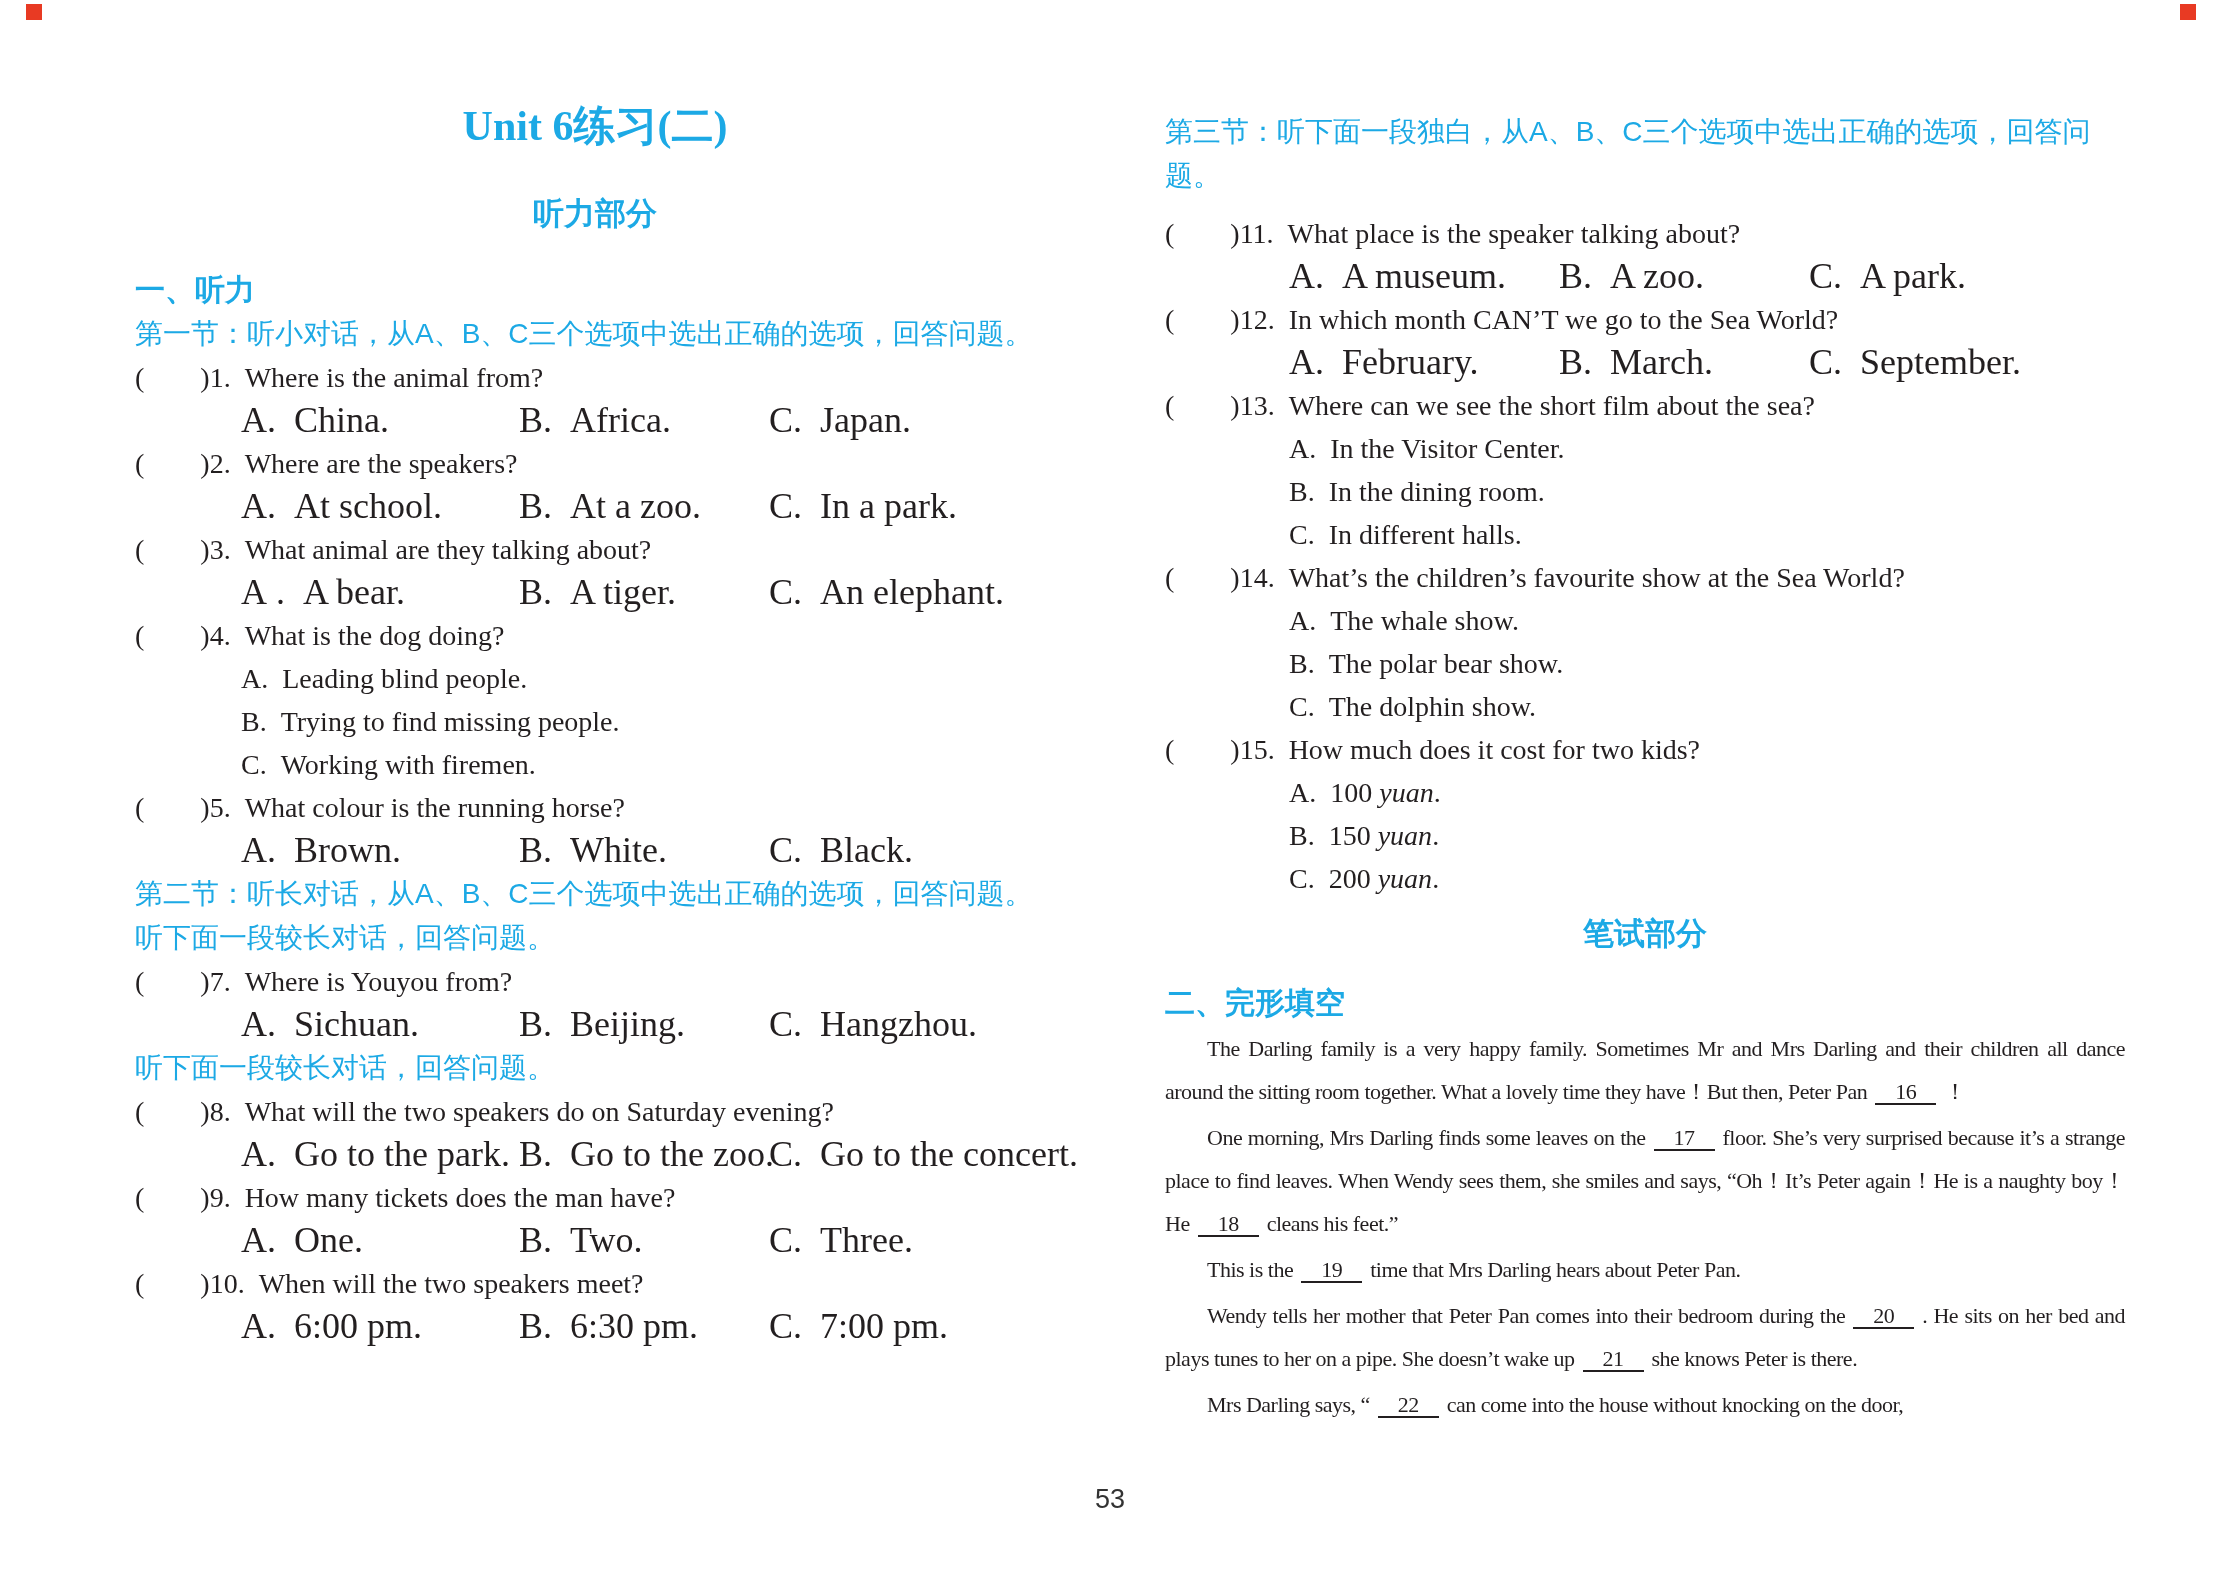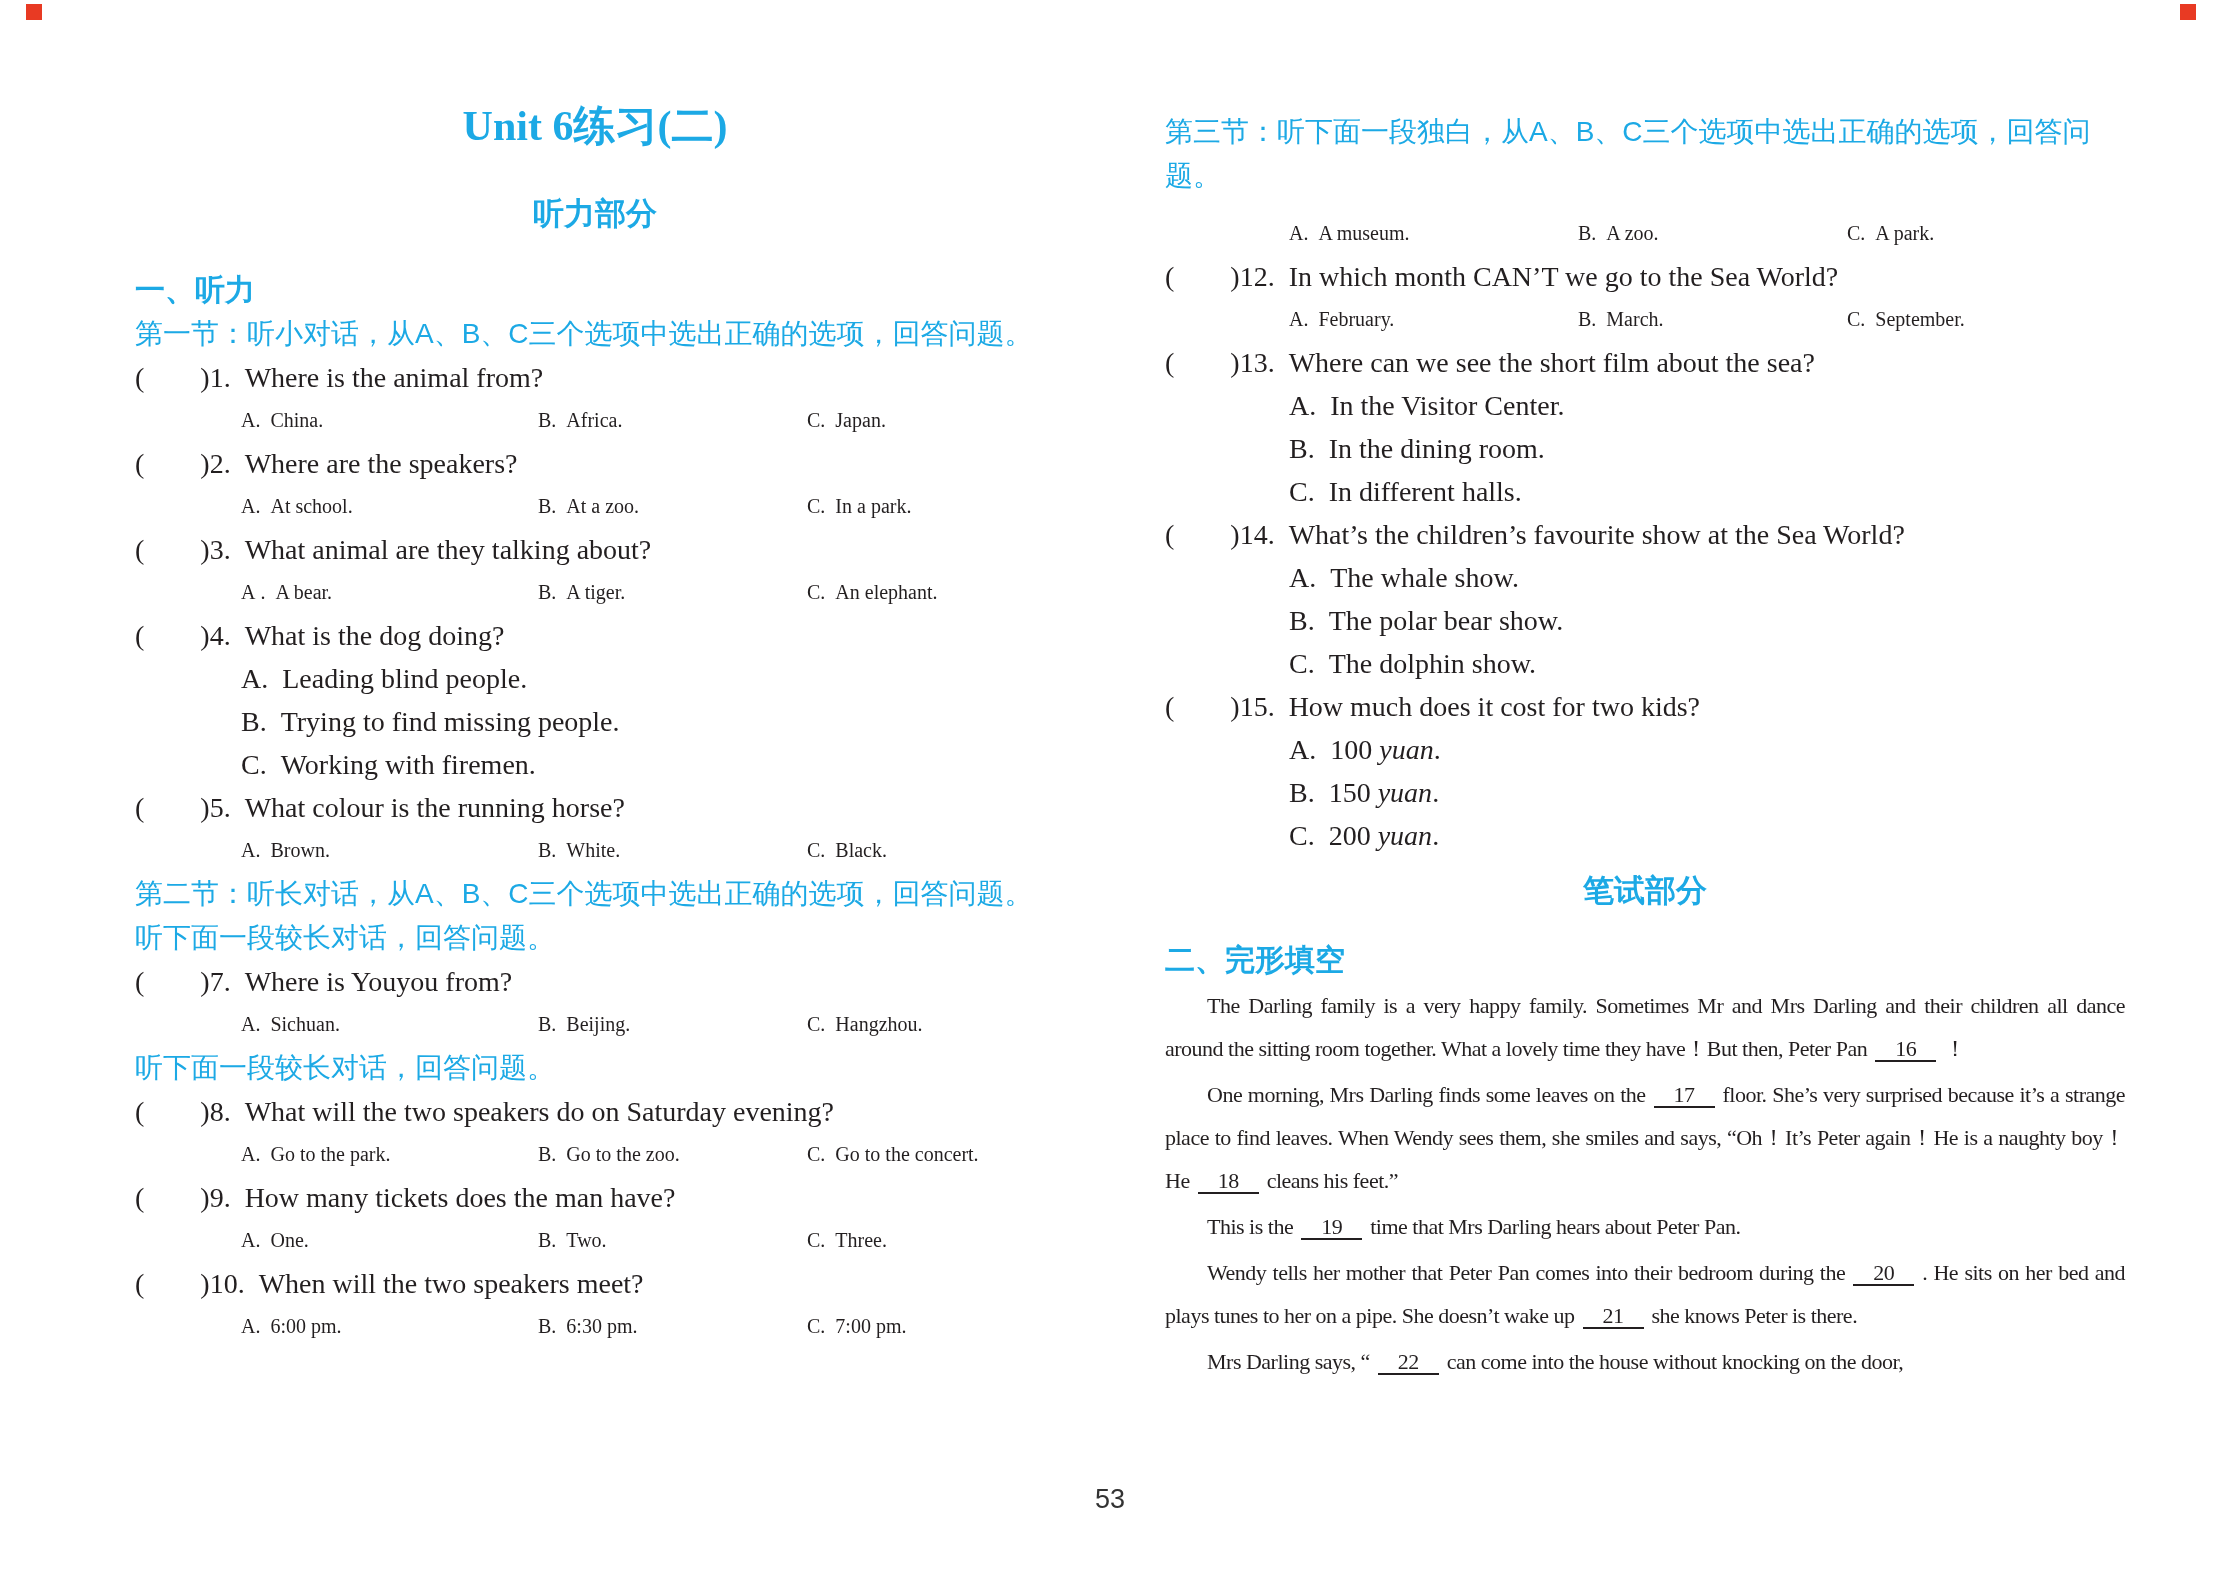--- a/index.html
+++ b/index.html
@@ -23,21 +23,21 @@
   .part-head { margin:32px 0 0; font-size:30px; font-weight:bold; color:#1ca9e5;
                line-height:44px; font-family:"Liberation Sans", sans-serif; }
   .part-head.cloze { margin:25px 0 0; }
   .instr { margin:0; font-size:28px; color:#1ca9e5; line-height:44px;
            font-family:"Liberation Sans", sans-serif; }
 
   .q { margin:0; }
   .q.first-right { margin-top:14px; }
   .q-line { font-size:28px; line-height:43px; white-space:nowrap; }
   .opts { display:grid; grid-template-columns:278px 250px 1fr; padding-left:106px;
-          font-size:20px; line-height:43px;gap:19px; }
+          font-size:36px; line-height:43px; }
   .col-right .opts { grid-template-columns:270px 250px 1fr; padding-left:124px; }
   .opt-stack { padding-left:106px; font-size:28px; line-height:43px; }
   .col-right .opt-stack { padding-left:124px; }
   .opt { white-space:nowrap; }
 
   .para { margin:3px 0 0; font-size:22px; letter-spacing:-0.5px; line-height:43px;
           text-align:justify; text-indent:42px; }
   .para.p-first { margin-top:2px; }
   .blank { display:inline-block; text-indent:0; line-height:1.05;
            border-bottom:2px solid #231f20; padding:0 20px; margin:0 8px; }
@@ -144,20 +144,21 @@
         <span class="opt">B.&nbsp;&nbsp;6:30 pm.</span>
         <span class="opt">C.&nbsp;&nbsp;7:00 pm.</span>
       </div>
     </div>
   </div>
 
   <div class="col col-right">
     <p class="instr">第三节：听下面一段独白，从A、B、C三个选项中选出正确的选项，回答问题。</p>
 
     <div class="q first-right">
+      <div class="q-line">(&nbsp;&nbsp;&nbsp;&nbsp;&nbsp;&nbsp;&nbsp;&nbsp;)11.&nbsp;&nbsp;What place is the speaker talking about?</div>
       <div class="opts">
         <span class="opt">A.&nbsp;&nbsp;A museum.</span>
         <span class="opt">B.&nbsp;&nbsp;A zoo.</span>
         <span class="opt">C.&nbsp;&nbsp;A park.</span>
       </div>
     </div>
 
     <div class="q">
       <div class="q-line">(&nbsp;&nbsp;&nbsp;&nbsp;&nbsp;&nbsp;&nbsp;&nbsp;)12.&nbsp;&nbsp;In which month CAN’T we go to the Sea World?</div>
       <div class="opts">

